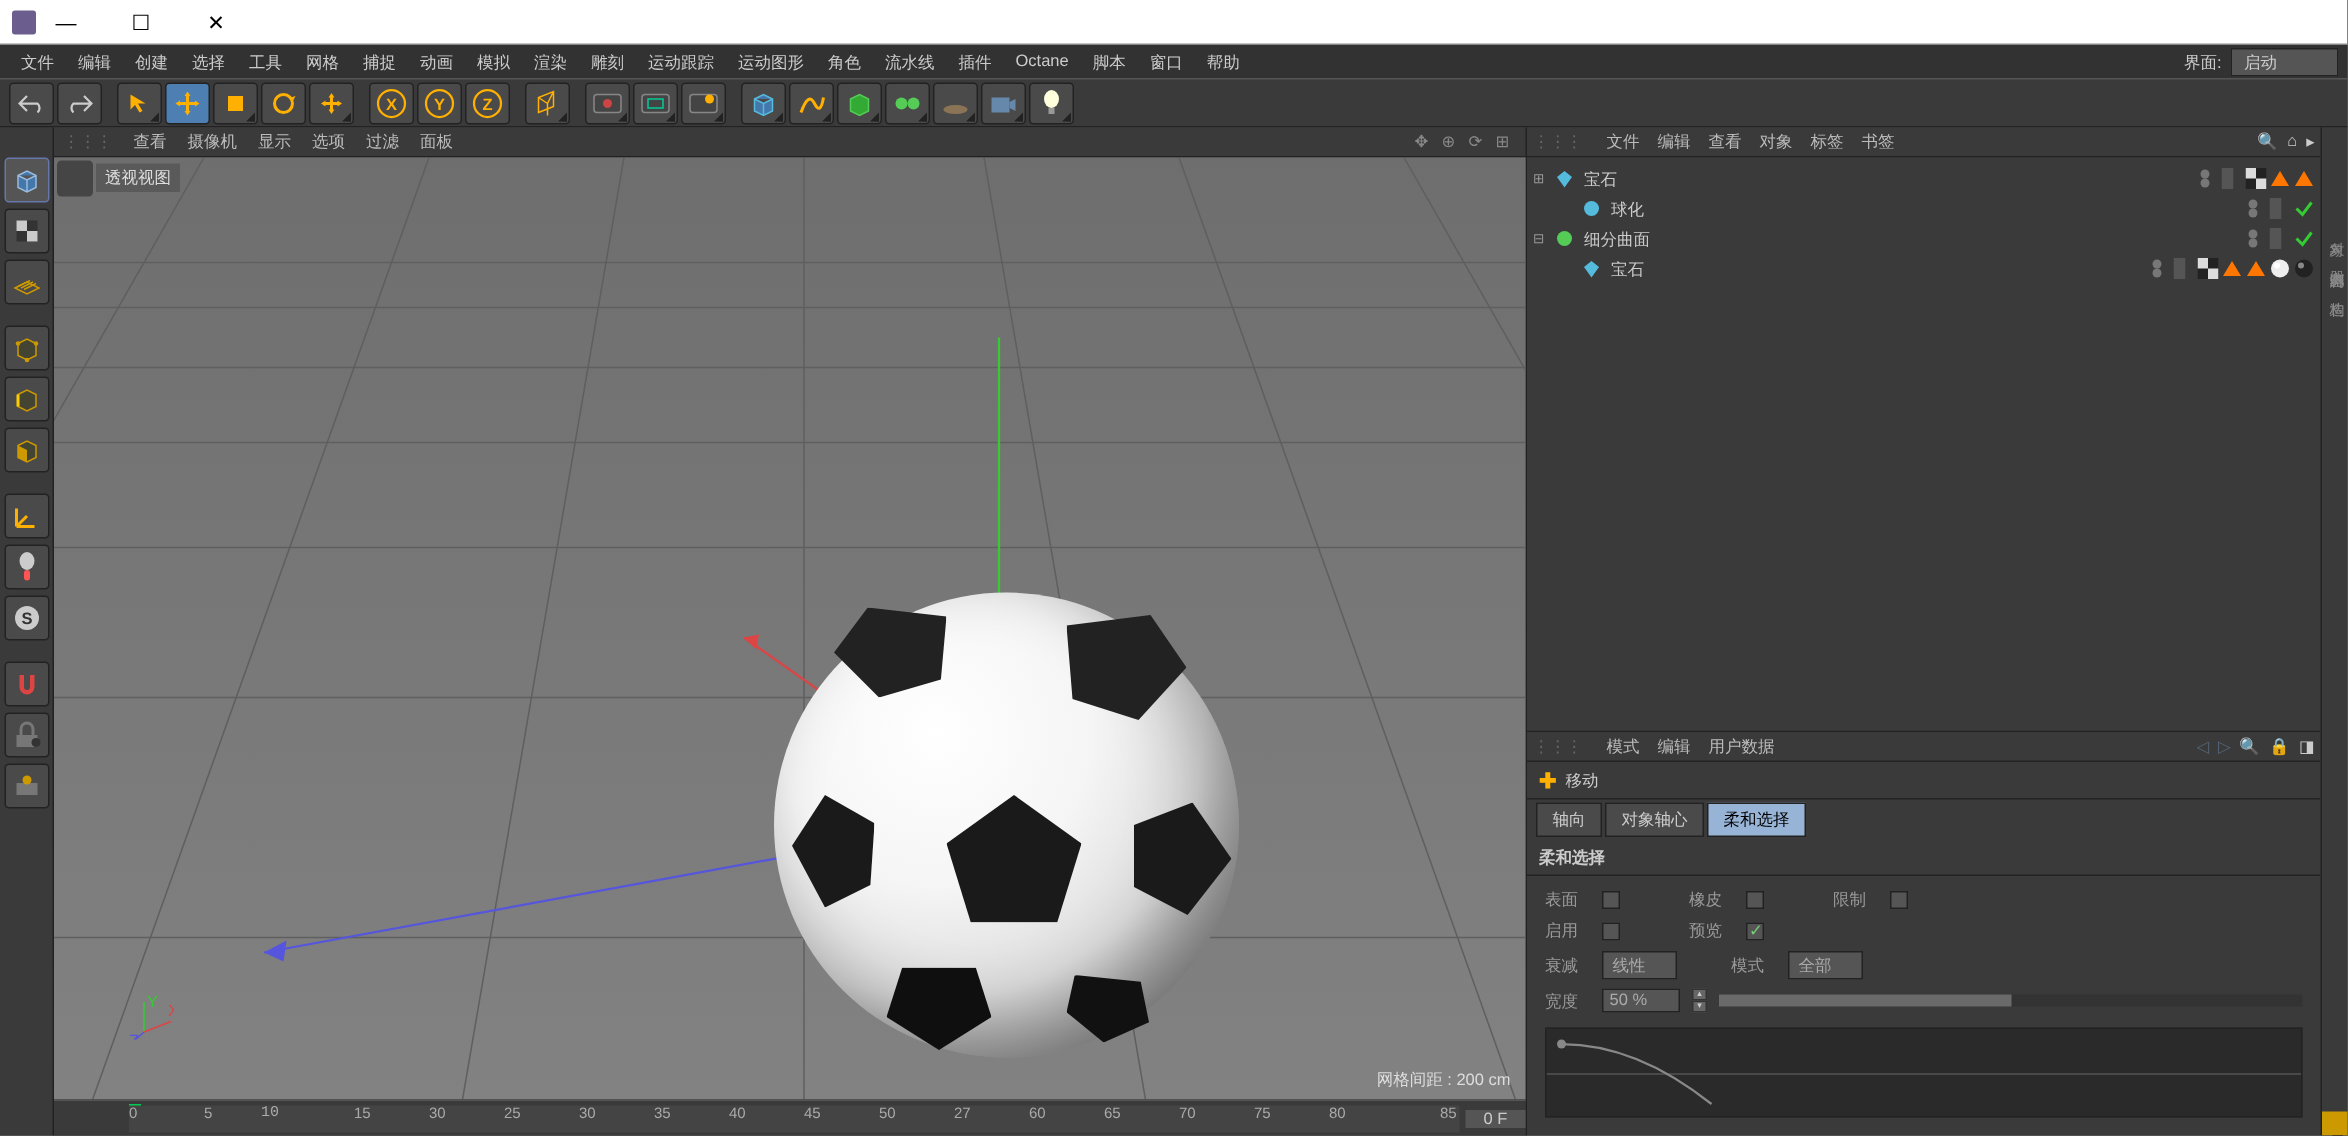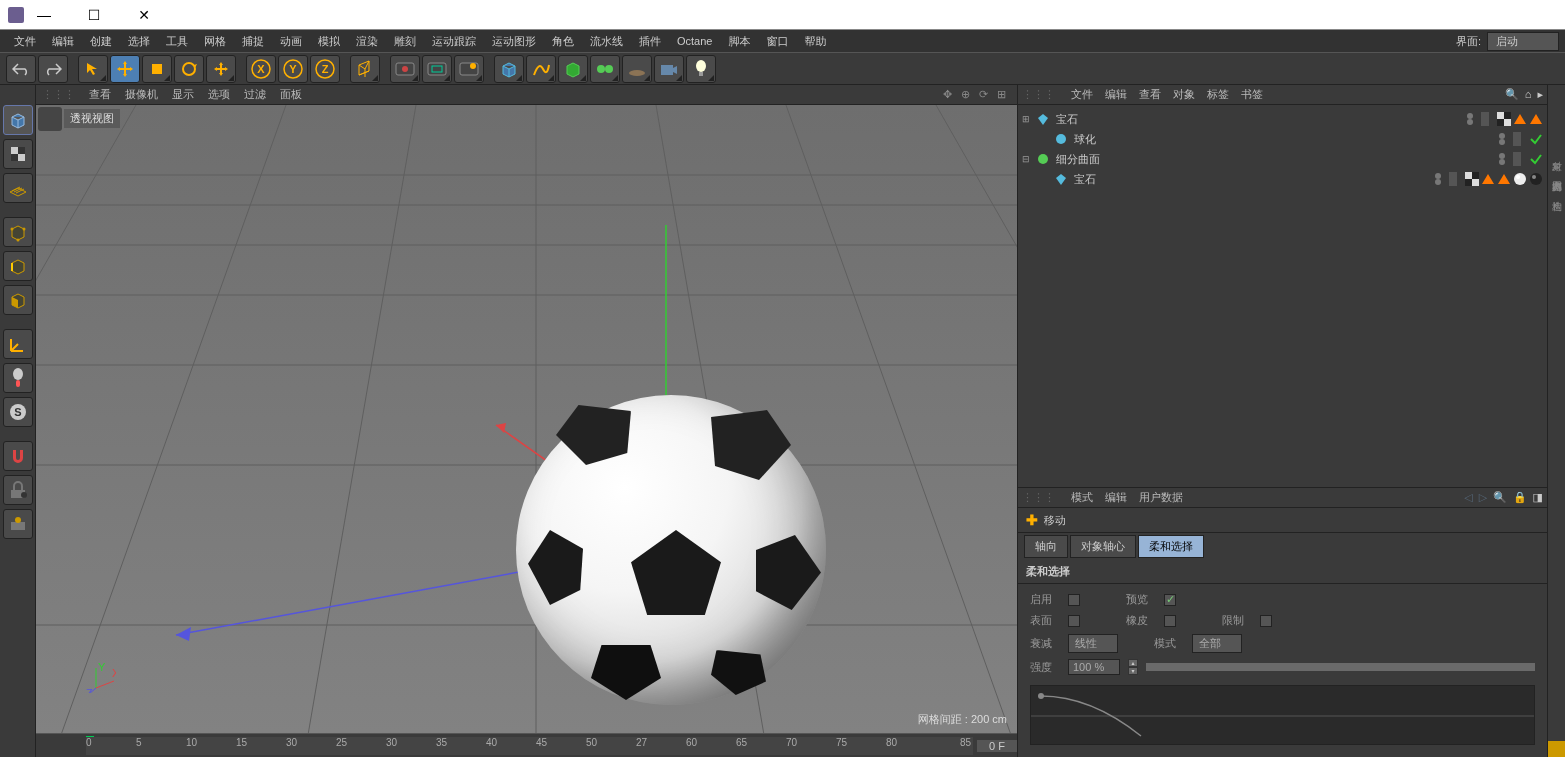--- a/index.html
+++ b/index.html
@@ -396,21 +396,21 @@
           <line x1="10" y1="25" x2="2" y2="32" stroke="#55d"></line>
           <text x="0" y="34" fill="#55d" font-size="9">Z</text>
         </svg>
       <div class="grid-info">网格间距 : 200 cm</div>
     </div>
     <div class="timeline">
       <div class="head"></div>
       <div class="track" id="tl-track">
           <span class="tick" style="left: 0px;">0</span>
           <span class="tick" style="left: 50px;">5</span>
-          <span class="tick" style="left: 100px;">10</span>
+          <span class="tick" style="left: 88px; font-family: Liberation Mono, monospace;">10</span>
           <span class="tick" style="left: 150px; text-align: right;">15</span>
           <span class="tick" style="left: 200px;">30</span>
           <span class="tick" style="left: 250px;">25</span>
           <span class="tick" style="left: 300px;">30</span>
           <span class="tick" style="left: 350px;">35</span>
           <span class="tick" style="left: 400px;">40</span>
           <span class="tick" style="left: 450px;">45</span>
           <span class="tick" style="left: 500px; text-align: right;">50</span>
           <span class="tick" style="left: 550px;">27</span>
           <span class="tick" style="left: 600px;">60</span>
@@ -557,54 +557,54 @@
         <span>移动</span>
       </div>
       <div class="attr-tabs">
         <div class="attr-tab">轴向</div>
         <div class="attr-tab">对象轴心</div>
         <div class="attr-tab active">柔和选择</div>
       </div>
       <div class="attr-section-head">柔和选择</div>
       <div class="attr-body">
         <div class="attr-row">
-          <span class="albl">启用</span>
-            <div class="chk"></div>
-          <span style="width:30px"></span>
-          <span class="albl">预览</span>
-            <div class="chk" style="background:#555;position:relative">
-              <span style="position:absolute;color:#7c7;left:1px;top:-2px">✓</span>
-            </div>
-        </div>
-        <div class="attr-row">
           <span class="albl">表面</span>
             <div class="chk"></div>
           <span style="width:30px"></span>
           <span class="albl">橡皮</span>
             <div class="chk"></div>
           <span style="width:30px"></span>
           <span class="albl">限制</span>
             <div class="chk"></div>
         </div>
         <div class="attr-row">
+          <span class="albl">启用</span>
+            <div class="chk"></div>
+          <span style="width:30px"></span>
+          <span class="albl">预览</span>
+            <div class="chk" style="background:#555;position:relative">
+              <span style="position:absolute;color:#7c7;left:1px;top:-2px">✓</span>
+            </div>
+        </div>
+        <div class="attr-row">
           <span class="albl">衰减</span>
           <span class="dropdown">线性</span>
           <span style="width:20px"></span>
           <span class="albl">模式</span>
           <span class="dropdown">全部</span>
         </div>
         <div class="attr-row">
-          <span class="albl">强度</span>
-          <span class="numfield">100 %</span>
+          <span class="albl">宽度</span>
+          <span class="numfield">50 %</span>
           <div class="spinner">
               <div>▴</div>
               <div>▾</div>
             </div>
           <div class="slider">
-              <div class="fill" style="width:100%"></div>
+              <div class="fill" style="width:50%"></div>
             </div>
         </div>
         <div class="attr-graph">
           <svg width="100%" height="100%">
               <line x1="0" y1="30" x2="100%" y2="30" stroke="#555"></line>
               <path d="M 10 10 Q 60 10 110 50" stroke="#888" fill="none" stroke-width="1.5"></path>
               <circle cx="10" cy="10" r="3" fill="#888"></circle>
             </svg>
         </div>
       </div>

